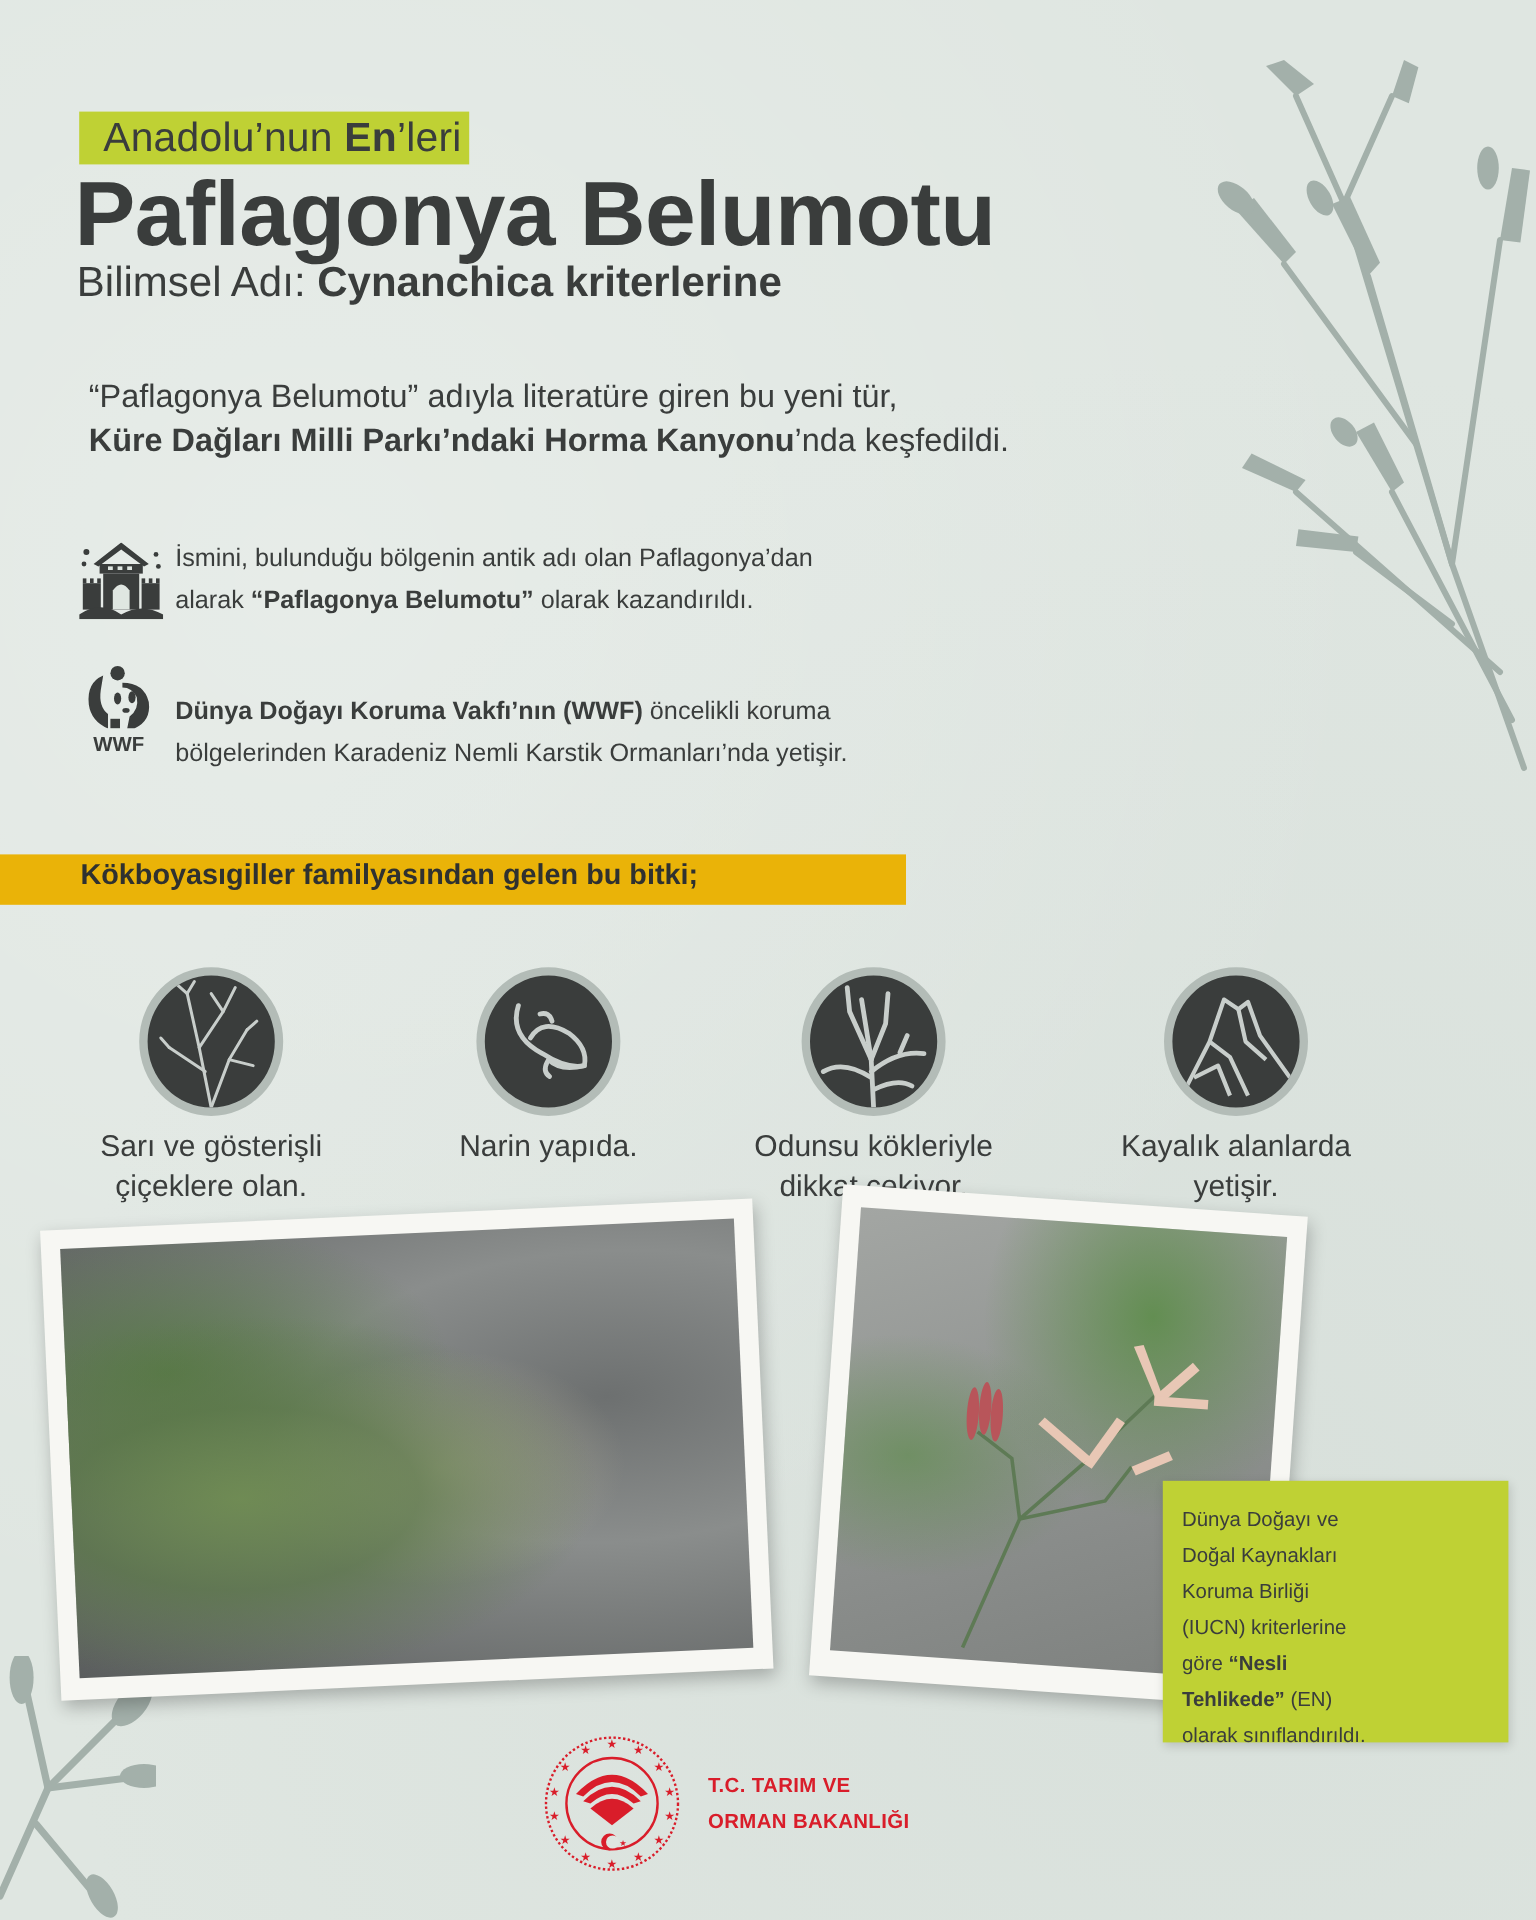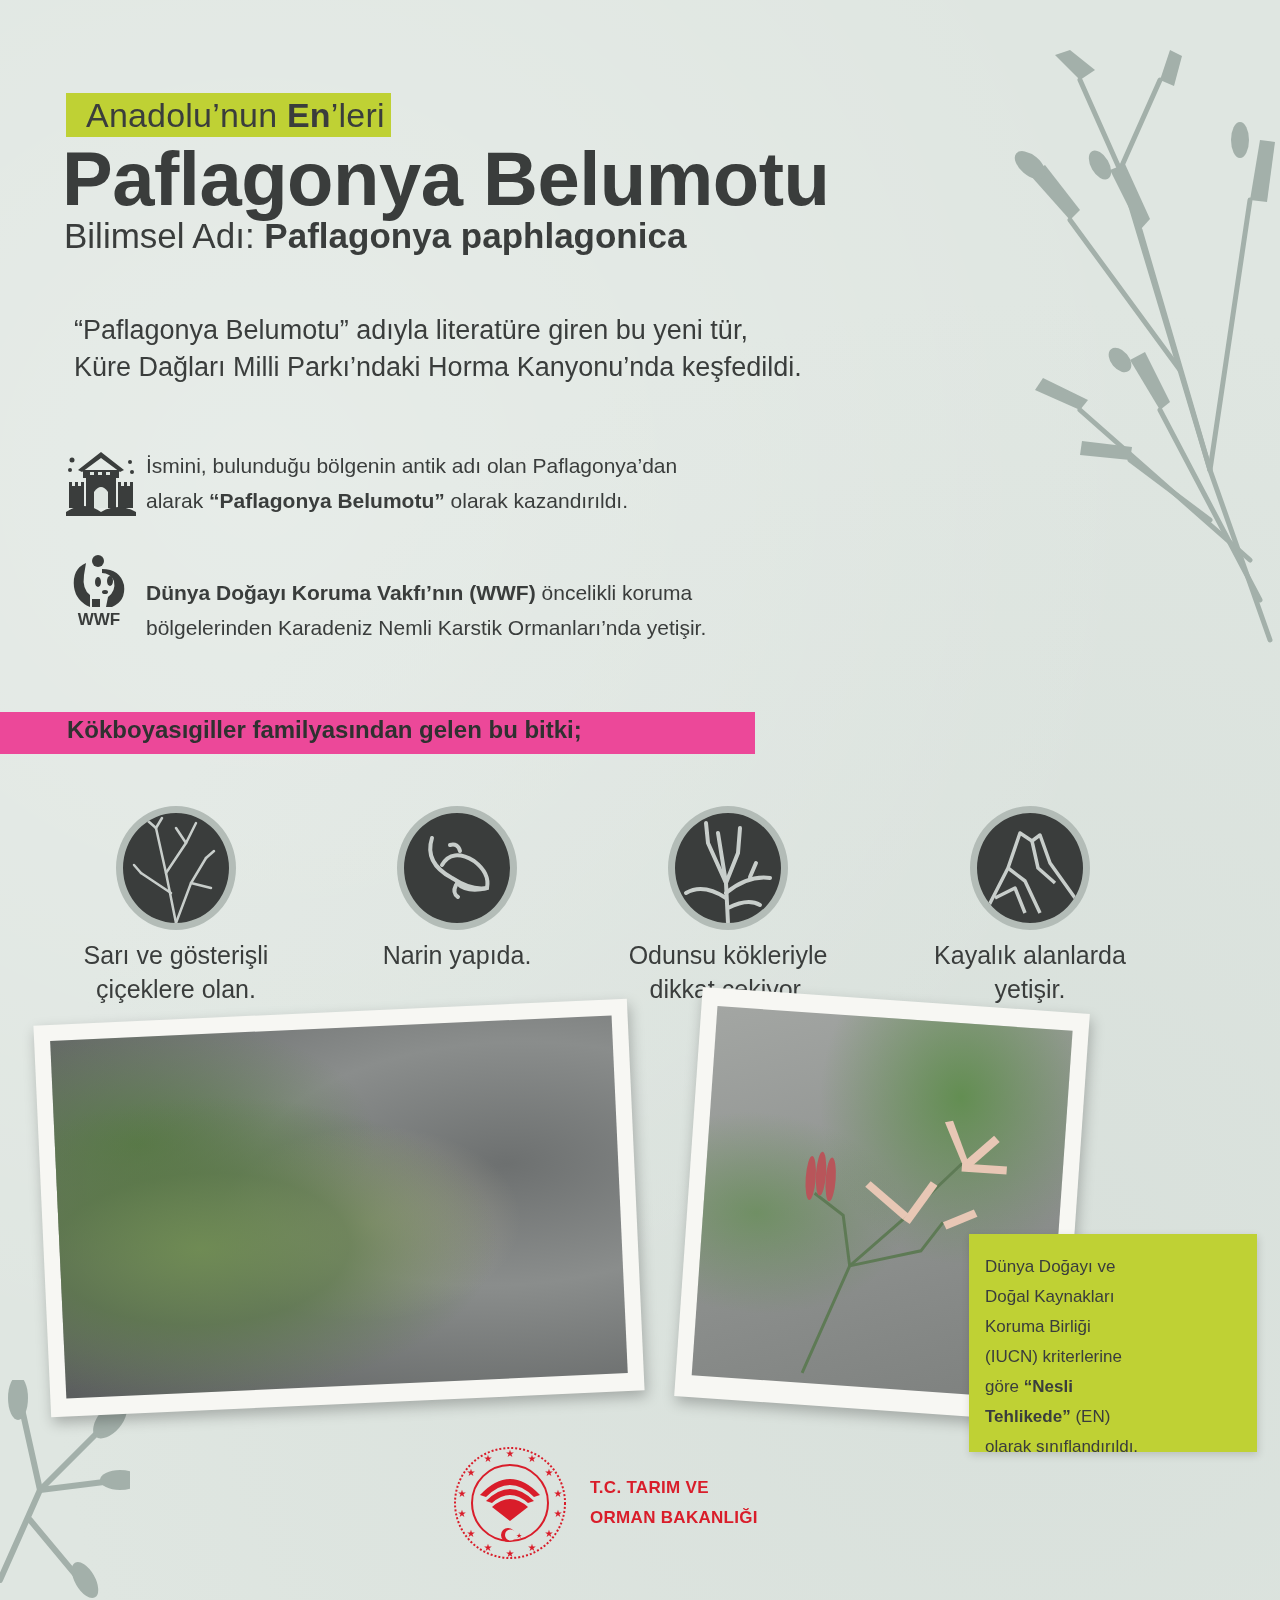--- a/index.html
+++ b/index.html
@@ -37,28 +37,28 @@
   .sci {
     left: 64px; top: 214px;
     font-size: 35px; line-height: 44px; color: #3a3d3c;
   }
   .sci b { font-weight: 700; }
 
   .intro {
     left: 74px; top: 312px;
     font-size: 27px; line-height: 37px; color: #3a3d3c;
   }
-  .intro b { font-weight: 400; }
+  .intro b { font-weight: 700; }
 
   .fact { font-size: 21px; line-height: 35px; color: #3a3d3c; }
   .fact b { font-weight: 700; }
 
   .band {
     left: 0; top: 712px; width: 755px; height: 42px;
-    background: #ec4899;
+    background: #eab308;
   }
   .band span {
     position: absolute; left: 67px; top: 4px;
     font-size: 24px; font-weight: 700; color: #2f3130;
   }
 
   .feature {
     position: absolute; width: 260px; text-align: center;
   }
   .circle {
@@ -136,21 +136,21 @@
     <ellipse cx="110" cy="40" rx="12" ry="22" transform="rotate(40 110 40)"></ellipse>
     <ellipse cx="120" cy="100" rx="20" ry="10"></ellipse>
     <ellipse cx="85" cy="200" rx="10" ry="20" transform="rotate(-30 85 200)"></ellipse>
   </g>
 </svg>
 
 <div class="abs kicker"><span>Anadolu’nun </span><b>En</b><span>’leri</span></div>
 
 <div class="abs title">Paflagonya Belumotu</div>
 
-<div class="abs sci"><span>Bilimsel Adı: </span><b>Paflagonya paphlagonica</b></div>
+<div class="abs sci"><span>Bilimsel Adı: </span><b>Cynanchica kriterlerine</b></div>
 
 <div class="abs intro">
   <div>“Paflagonya Belumotu” adıyla literatüre giren bu yeni tür,</div>
   <div><b>Küre Dağları Milli Parkı’ndaki Horma Kanyonu</b><span>’nda keşfedildi.</span></div>
 </div>
 
 <svg class="abs" style="left:66px;top:452px" width="70" height="64" viewBox="0 0 70 64">
   <g fill="#3a3d3c">
     <circle cx="6" cy="8" r="2.5"></circle>
       <circle cx="4" cy="18" r="2"></circle>

